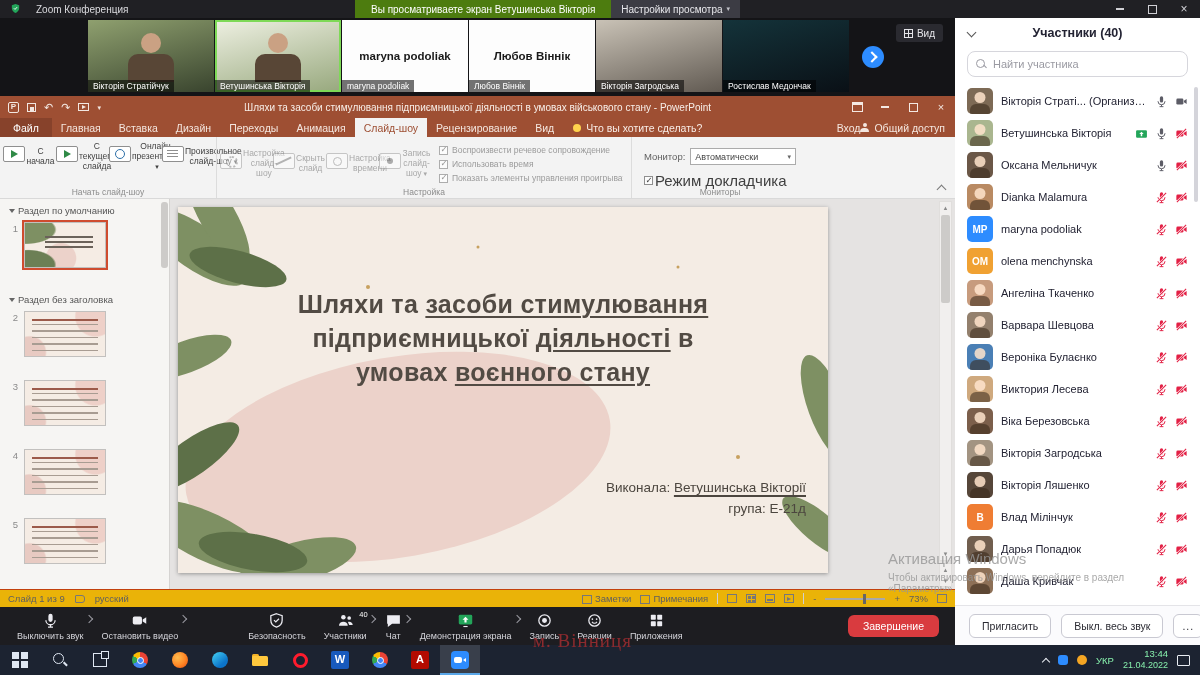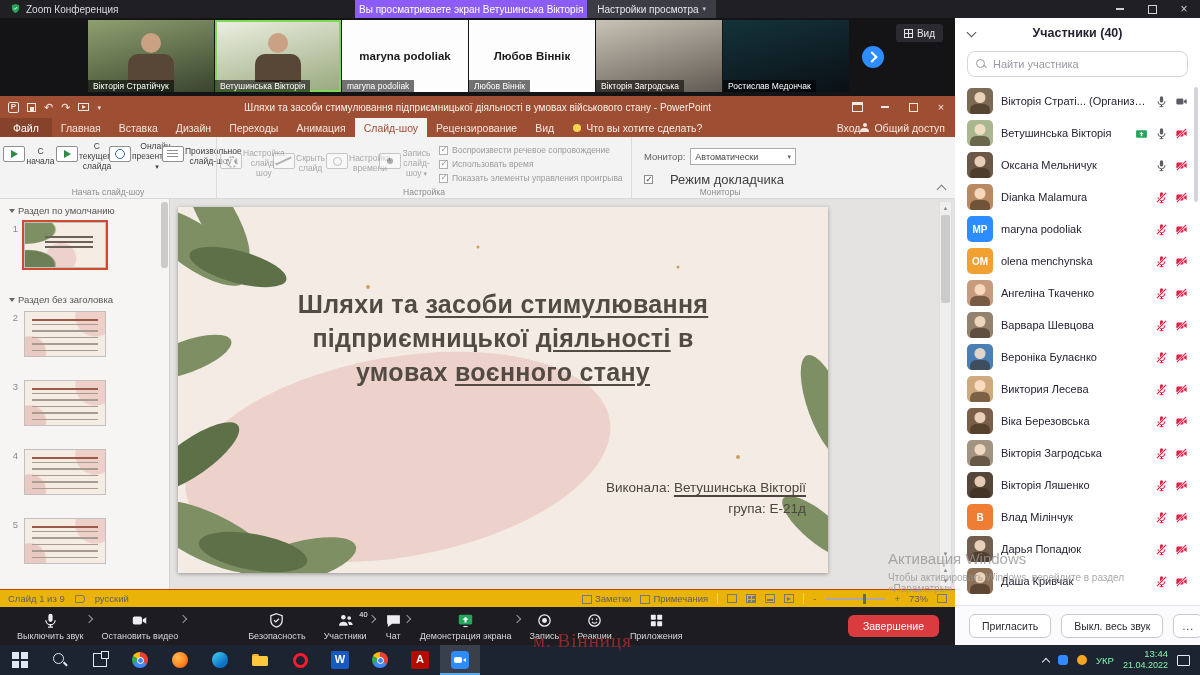--- a/index.html
+++ b/index.html
@@ -2,23 +2,23 @@
 <html><head>
 <meta charset="utf-8">
 <style>
 *{margin:0;padding:0;box-sizing:border-box}
 html,body{width:1200px;height:675px}
 body{font-family:"Liberation Sans","DejaVu Sans",sans-serif;overflow:hidden;background:#000}
 .screen{position:absolute;left:0;top:0;width:1200px;height:675px;background:#0e0e10;overflow:hidden}
 
 
 .topbar{position:absolute;left:0;top:0;width:100%;height:18px;background:#202024;display:flex;align-items:center;z-index:60}
-.tb-left{display:flex;align-items:center;gap:5px;padding-left:10px;color:#dcdce0;font-size:10px}
+.tb-left{display:flex;align-items:center;gap:15px;padding-left:10px;color:#dcdce0;font-size:10px}
 .share-banner{position:absolute;left:355px;top:0;height:18px;display:flex;z-index:61}
-.banner-green{background:#8b5cf6;color:#fff;font-size:10px;display:flex;align-items:center;padding:0 4px;white-space:nowrap}
+.banner-green{background:#4d7c0f;color:#fff;font-size:10px;display:flex;align-items:center;padding:0 16px;white-space:nowrap}
 .banner-settings{background:#3c3c44;color:#e8e8ec;font-size:10px;display:flex;align-items:center;gap:4px;padding:0 10px;white-space:nowrap;cursor:default}
 .banner-settings .car{font-size:7px;color:#c3c3ca}
 .win-controls{position:absolute;right:0;top:0;height:18px;display:flex}
 .wc{width:32px;display:flex;align-items:center;justify-content:center;color:#cfcfd4}
 .wc-min::before{content:"";width:8px;height:1.5px;background:#cfcfd4}
 .wc-max::before{content:"";width:7px;height:7px;border:1.2px solid #cfcfd4}
 .wc-close{font-size:12px}
 
 
 .main{position:absolute;left:0;top:18px;width:955px;height:627px;background:#141417}
@@ -93,21 +93,21 @@
 .big-btn[data-icon="record"] .bb-ic::after{content:"";position:absolute;left:9px;top:5px;width:6px;height:6px;border-radius:50%;background:#c0392b}
 .big-btn[data-arrow="yes"] .bb-label::after{content:" ▾";font-size:7px}
 .chk-col{display:flex;flex-direction:column;gap:4px;padding:6px 6px 0 8px;width:198px}
 .rchk{display:flex;align-items:center;gap:4px;font-size:8.5px;color:#9b9b9b;white-space:nowrap;overflow:hidden}
 .chk-box{width:9px;height:9px;border:1px solid #adadad;background:#fcfcfc;position:relative;flex:0 0 auto}
 .rchk[data-checked="yes"] .chk-box::after{content:"✓";position:absolute;left:0.5px;top:-2.5px;font-size:8.5px;color:#999}
 .mon-col{display:flex;flex-direction:column;gap:7px;padding:9px 10px 0;width:172px}
 .mon-row{display:flex;align-items:center;gap:5px;font-size:9.5px;color:#5f5f5f}
 .mon-select{flex:1;height:17px;background:#fff;border:1px solid #ababab;display:flex;align-items:center;justify-content:space-between;padding:0 4px;font-size:9px;color:#444}
 .mon-select .car{font-size:7px;color:#666}
-.mon-chk{display:flex;align-items:center;gap:17px;font-size:13px;color:#3f3f3f}
+.mon-chk{display:flex;align-items:center;gap:2px;font-size:15px;color:#3f3f3f}
 .mon-chk .chk-box{border-color:#8f8f8f}
 .mon-chk[data-checked="yes"] .chk-box::after{content:"✓";position:absolute;left:0.5px;top:-2.5px;font-size:8.5px;color:#444}
 .ribbon-collapse{position:absolute;right:10px;bottom:5px;width:7px;height:7px;border-left:1.5px solid #777;border-top:1.5px solid #777;transform:rotate(45deg)}
 .ribbon-spacer{flex:1;position:relative}
 
 
 .ppt-body{position:absolute;left:0;top:103px;width:100%;height:390px;display:flex}
 .outline{position:relative;width:170px;background:#f6f5f3;border-right:1px solid #d5d3d1;overflow:hidden;flex:0 0 auto}
 .sec-header{display:flex;align-items:center;gap:4px;font-size:9.5px;color:#555;padding:6px 0 3px 10px}
 .sec-tri{width:0;height:0;border-left:4px solid #666;border-top:3px solid transparent;border-bottom:3px solid transparent;transform:rotate(90deg)}

